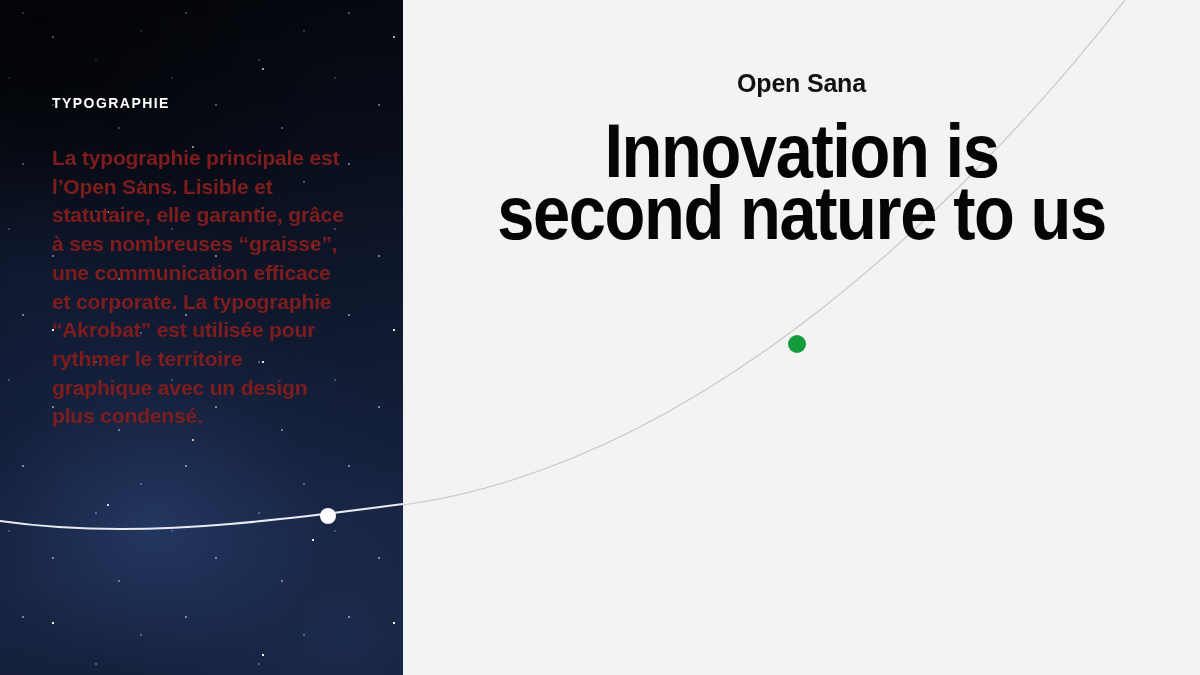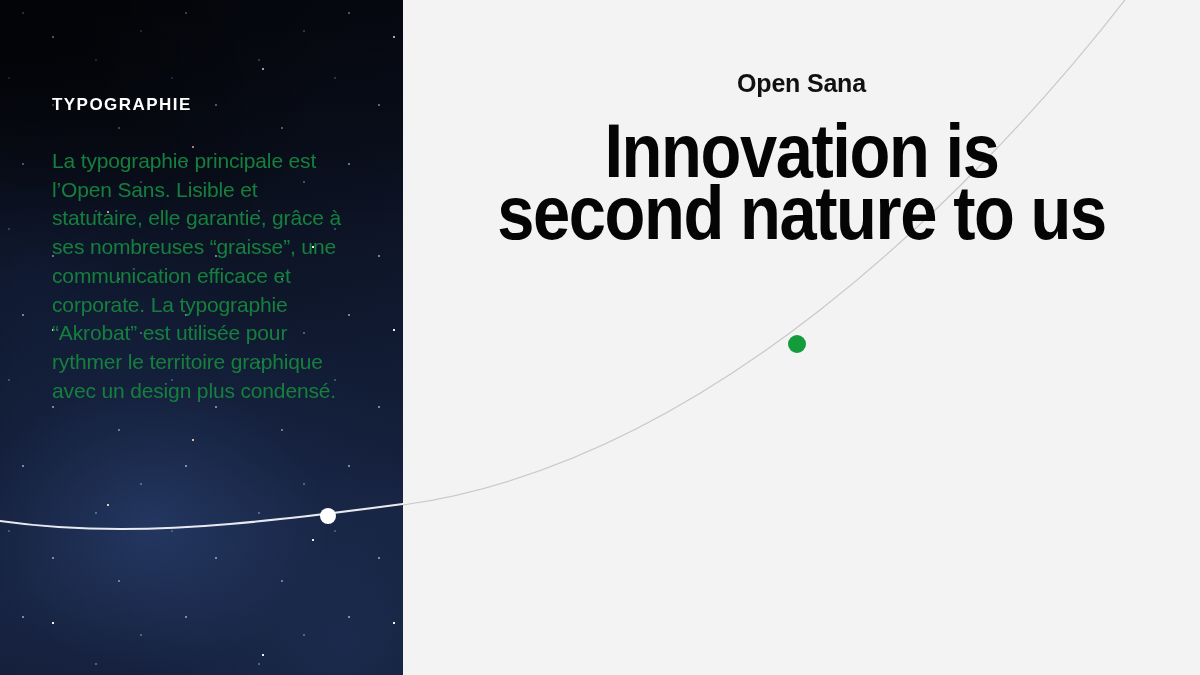--- a/index.html
+++ b/index.html
@@ -85,32 +85,32 @@
 
   
   #typo-block {
     position: absolute;
     left: 52px;
     top: 96px;
     width: 300px;
     z-index: 6;
   }
   #typo-kicker {
-    font-size: 17px;
+    font-size: 14px;
     font-weight: bold;
     letter-spacing: 1.45px;
     color: #ffffff;
     margin: 0 0 34px 0;
     line-height: 1;
   }
   #typo-body {
     font-size: 21px;
-    font-weight: normal;
+    font-weight: bold;
     line-height: 28.7px;
-    color: #15803d;
+    color: #7f1d1d;
     margin: 0;
     letter-spacing: -0.15px;
     width: 292px;
   }
 
   
   #curve-right-layer {
     position: absolute;
     left: 0; top: 0;
     width: 1200px; height: 675px;

